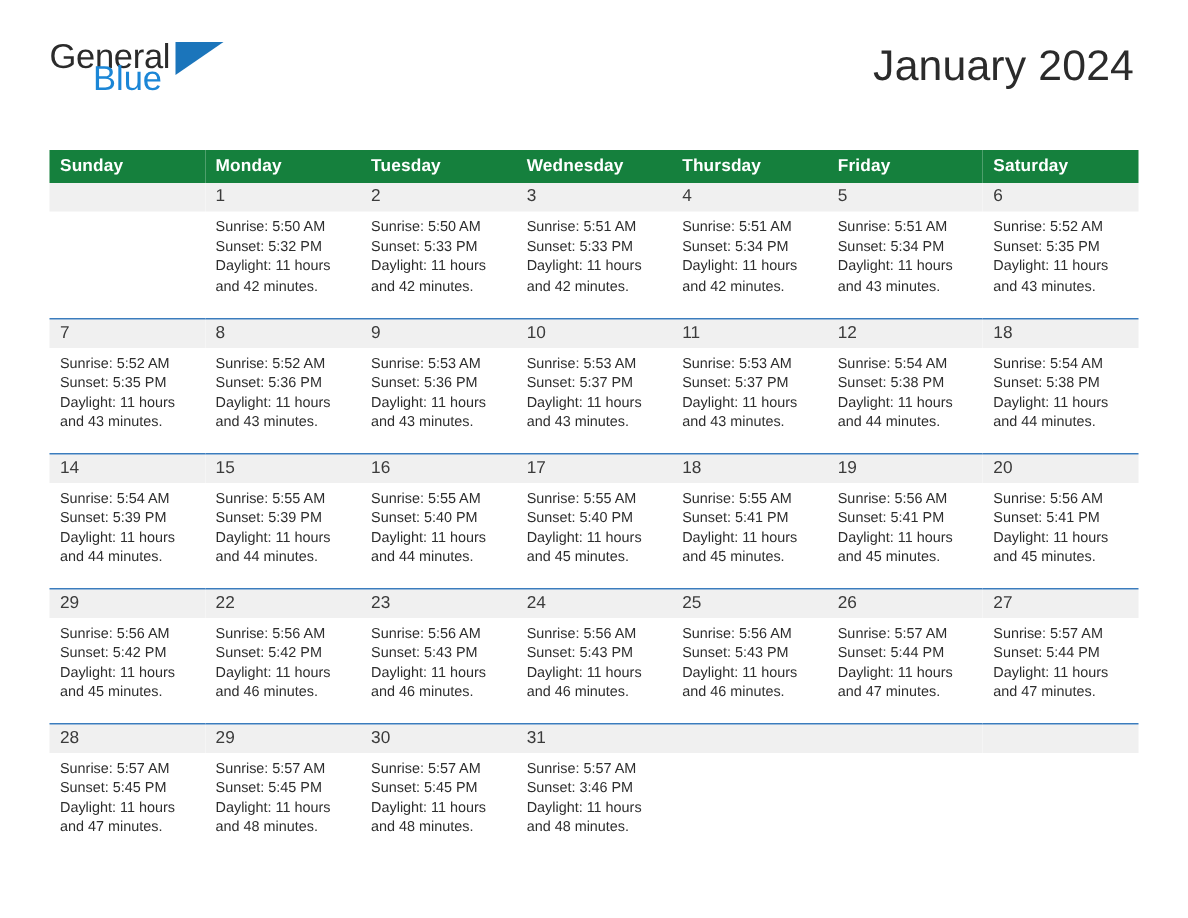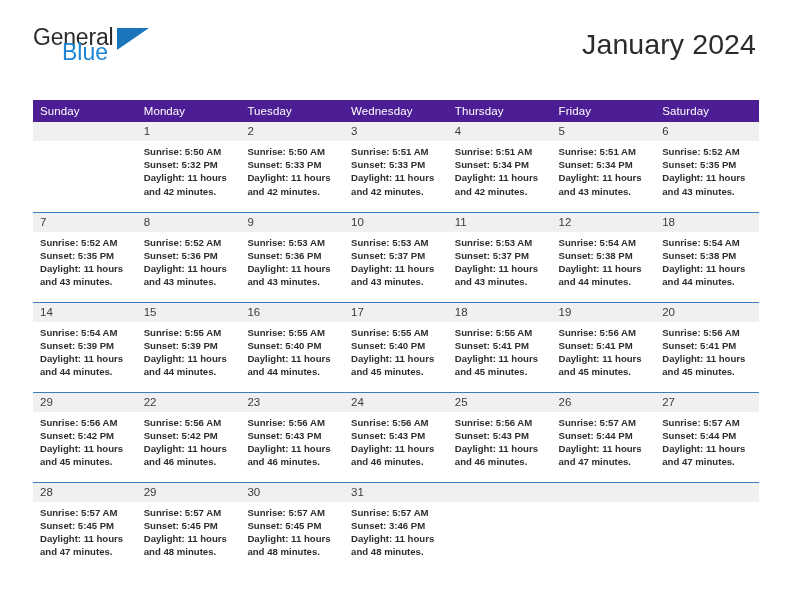--- a/index.html
+++ b/index.html
@@ -74,24 +74,24 @@
   }
 
   
   .calendar {
     margin: 18px 33px 0 33px;
     width: 726px;
     border-collapse: collapse;
     table-layout: fixed;
   }
   .calendar thead th {
-    background: #4c1d95;
+    background: #15803d;
     color: #ffffff;
     font-size: 11.5px;
-    font-weight: normal;
+    font-weight: bold;
     text-align: left;
     padding: 5px 0 5px 7px;
     height: 21px;
     letter-spacing: 0.1px;
   }
   .calendar tbody tr {
     border-top: 1px solid #3b7cbd;
   }
   .calendar tbody tr:first-child {
     border-top: none;
@@ -116,21 +116,20 @@
     color: transparent;
   }
   td.blank .daynum {
     background: #f0f0f0;
   }
   .info {
     padding: 4px 6px 0 7px;
     font-size: 9.6px;
     color: #2e2e2e;
     line-height: 13.2px;
-    font-weight: bold;
   }
   .info div { white-space: nowrap; }
 </style>
 </head>
 <body>
 
 <div class="page">
 
   <div class="header">
     <div class="brand">

